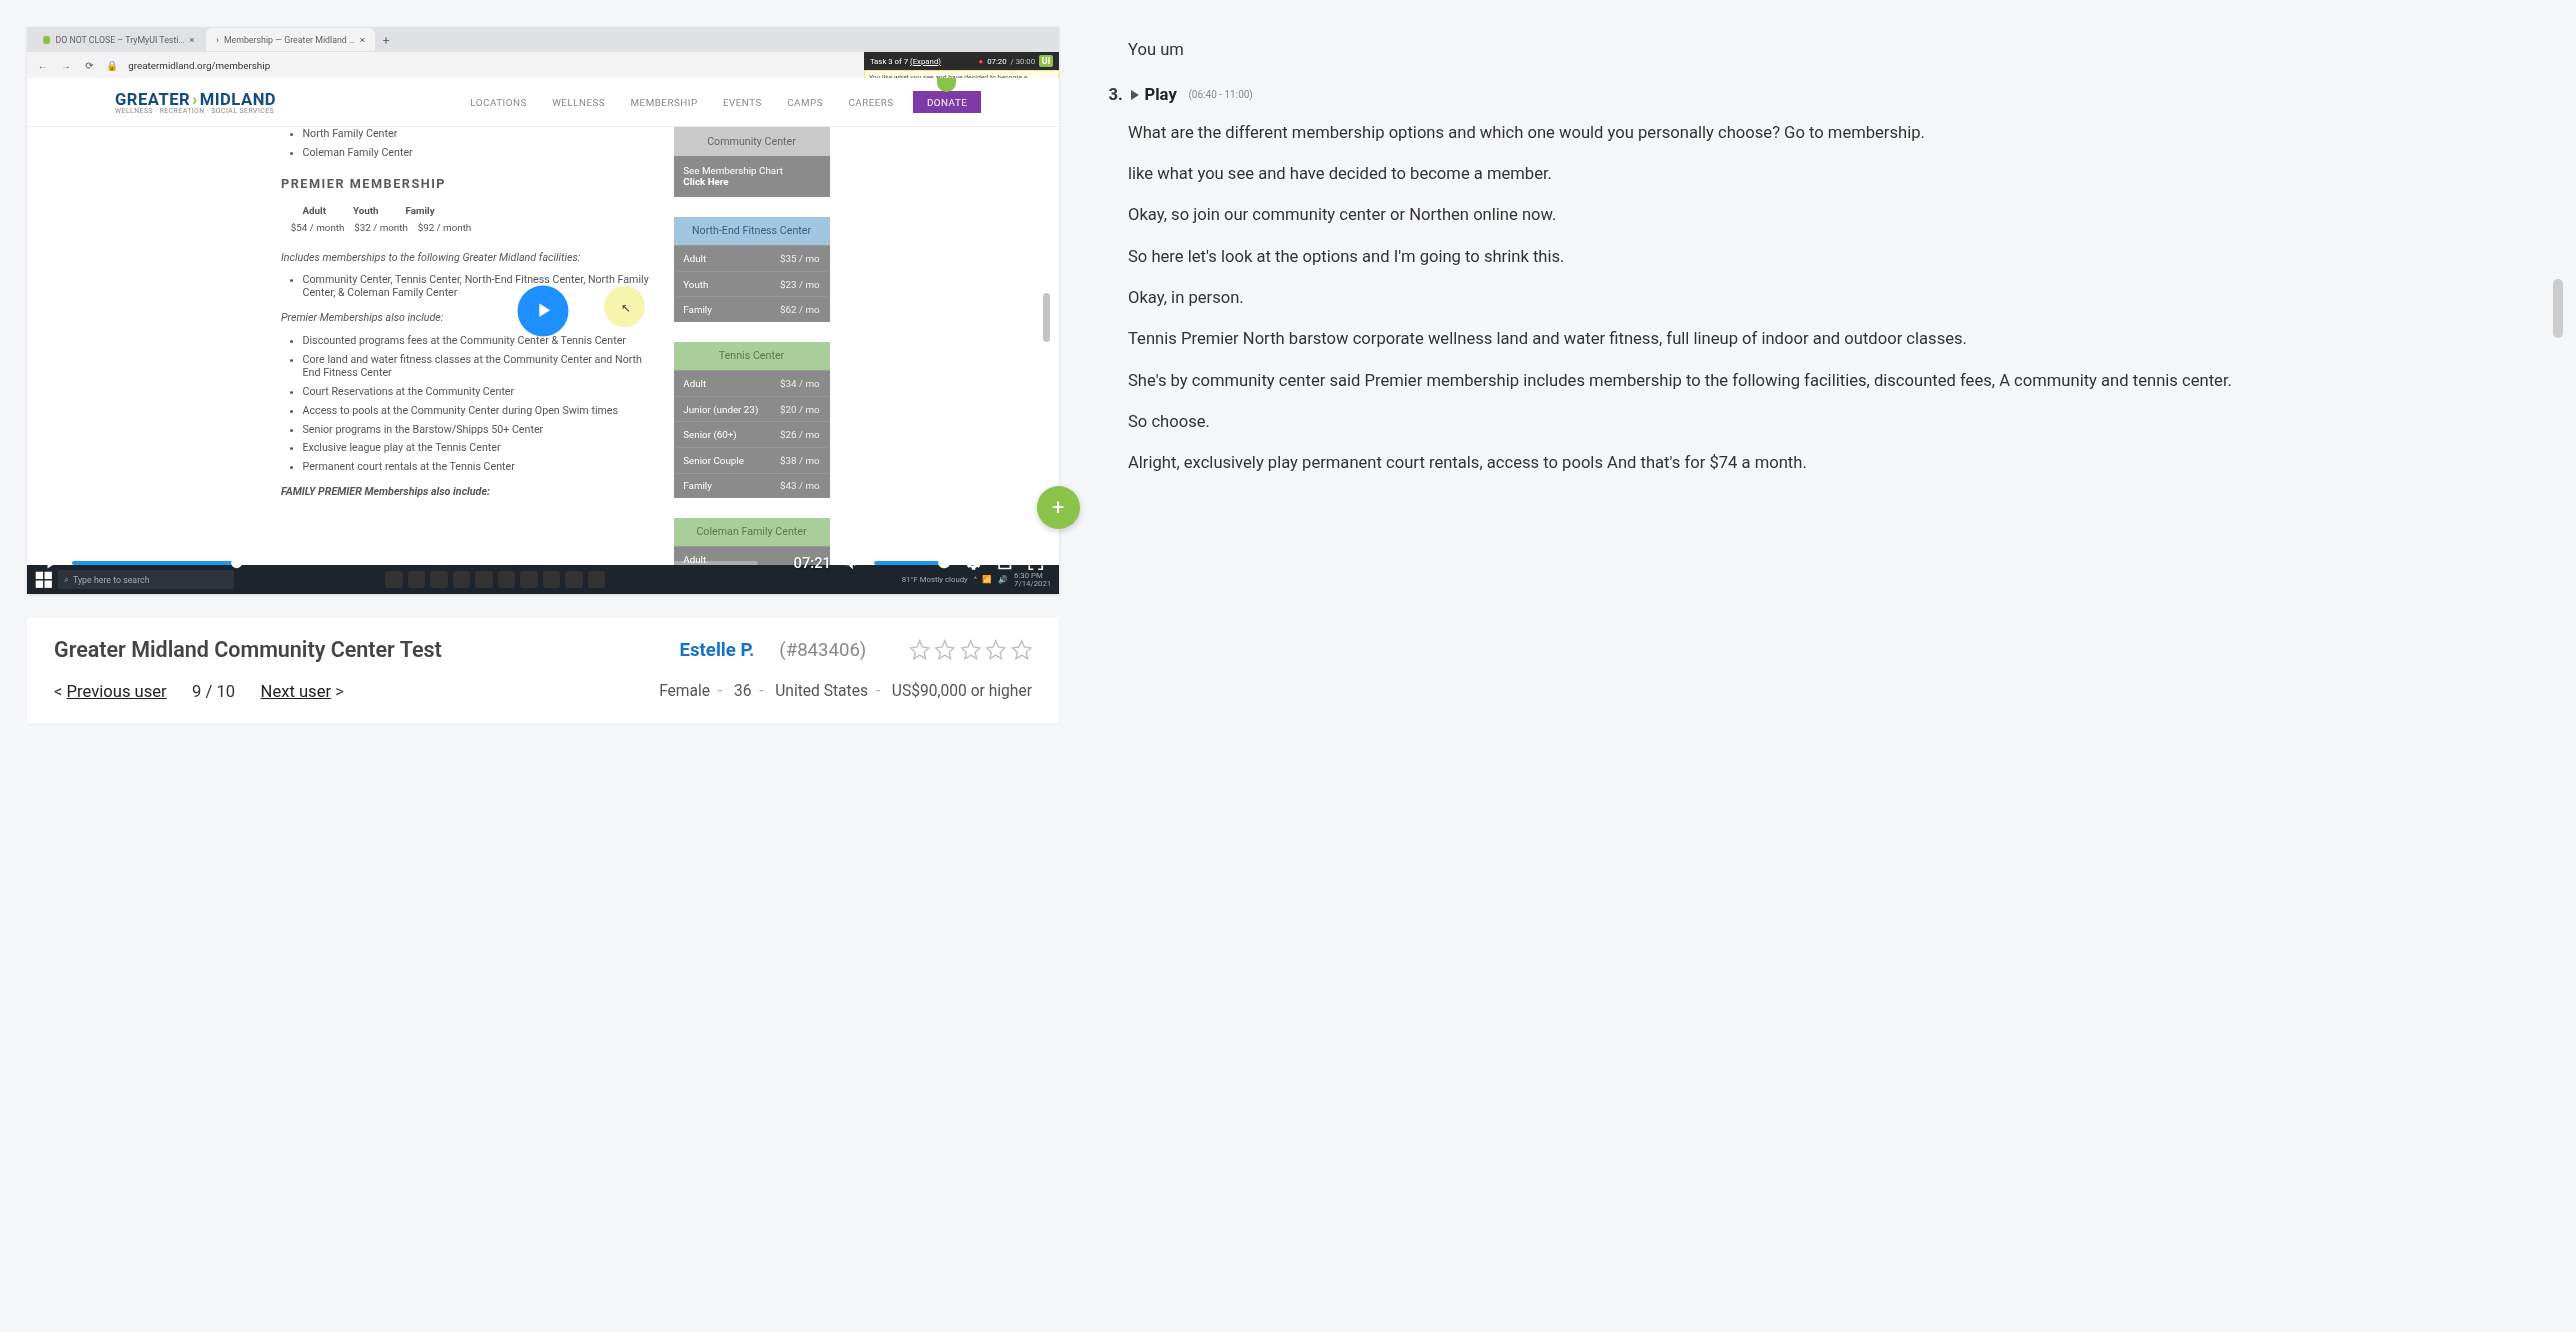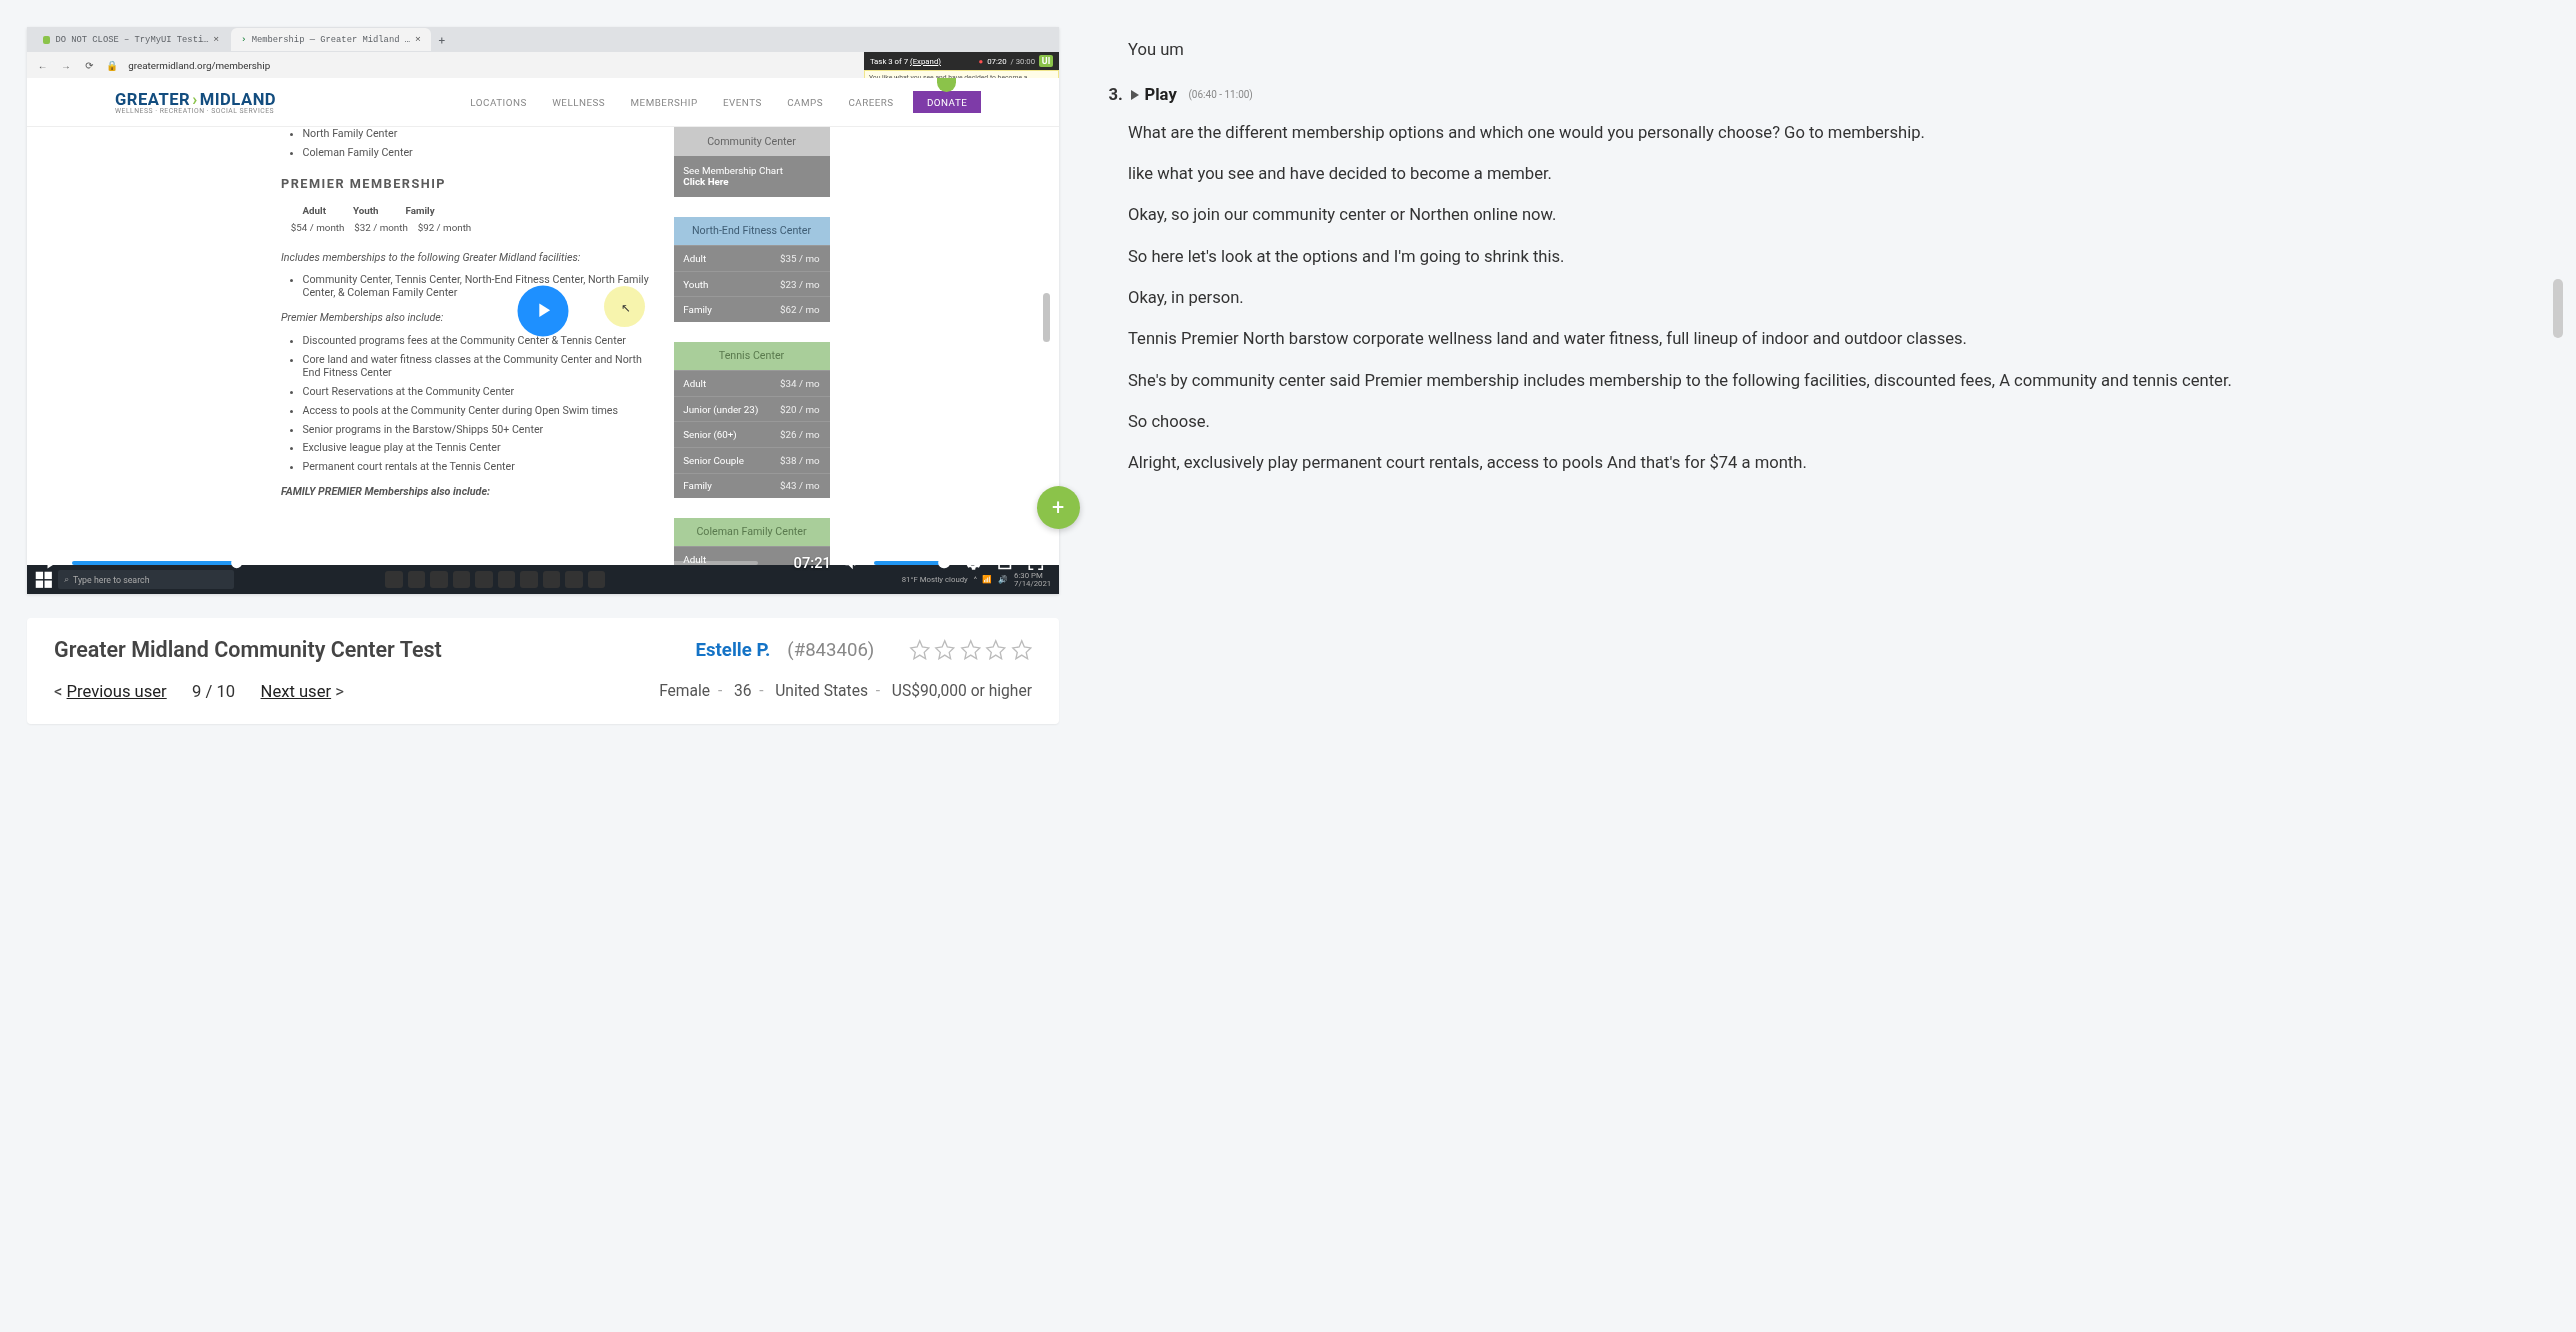--- a/index.html
+++ b/index.html
@@ -5,21 +5,21 @@
   * { box-sizing: border-box; margin: 0; padding: 0; }
   body { font-family: -apple-system, BlinkMacSystemFont, "Segoe UI", Roboto, Helvetica, Arial, sans-serif; background: #f4f6f8; color: #333; }
   .app { display: flex; width: 100%; height: 766px; }
   .left-col { flex: 0 0 1089px; padding: 27px 0 0 27px; display: flex; flex-direction: column; }
   .right-col { flex: 1; padding: 19.5px 29px 0 19.5px; }
 
   
   .video-frame { position: relative; width: 1032px; height: 567px; background:#fff; box-shadow:0 1px 2.9px rgba(0,0,0,.12); }
   .browser-chrome { height:51px; background:#f3f3f3; }
   .tabbar { display:flex; align-items:center; height:25.4px; background:#dfe1e4; padding-left:5.9px; gap:0; font-size:8.8px; color:#5f6368; }
-  .tab { display:flex; align-items:center; gap:4.9px; padding:0 9.8px; height:23.5px; background:#f3f3f3; border-radius:5.9px 5.9px 0 0; margin-right:2px;font-family:Liberation Mono, monospace; }
+  .tab { display:flex; align-items:center; gap:4.9px; padding:0 9.8px; height:23.5px; background:#f3f3f3; border-radius:5.9px 5.9px 0 0; margin-right:2px; }
   .tab.inactive { background:#dfe1e4; }
   .tab-close { font-size:9.8px; color:#555; }
   .newtab { padding:0 5.9px; font-size:11.7px; }
   .addr-row { display:flex; align-items:center; height:25.4px; padding:0 7.8px; gap:7.8px; font-size:9.8px; color:#555; }
   .addr-row .icon-btn { width:15.6px; height:15.6px; display:flex; align-items:center; justify-content:center; }
   .addr-input { flex:0 0 auto; font-size:9.8px; color:#333; }
 
   .task-overlay { position:absolute; top:25.4px; right:0; width:195px; background:#2b2b2b; color:#fff; font-size:7.8px; padding:2.9px 5.9px; display:flex; align-items:center; justify-content:space-between; }
   .task-overlay .rec { color:#ff5050; }
   .task-overlay .ui-badge { background:#8bc34a; color:#fff; font-weight:700; padding:1px 2.9px; border-radius:2px; font-size:8.8px; }
@@ -77,21 +77,21 @@
   .vol-knob { position:absolute; left:90%; top:50%; transform:translate(-50%,-50%); width:11.7px; height:11.7px; background:#fff; border-radius:50%; }
   .ctrl-icon { width:19.5px; height:19.5px; display:flex; align-items:center; justify-content:center; }
 
   .site-scroll-thumb { position:absolute; right:8.8px; top:166px; width:6.8px; height:49px; background:#c4c4c4; border-radius:3.9px; }
   .fab { position:absolute; right:-20.5px; top:459px; width:43px; height:43px; border-radius:50%; background:#8bc34a; color:#fff; font-size:21.5px; display:flex; align-items:center; justify-content:center; box-shadow:0 2px 5.9px rgba(0,0,0,.2); }
 
   
   .info-card { margin-top:23.5px; width:1032px; background:#fff; border-radius:3.9px; box-shadow:0 1px 2px rgba(0,0,0,.06); padding:19.5px 27px 23.5px; }
   .info-top { display:flex; align-items:center; }
   .test-name { font-size:21.5px; font-weight:600; color:#444; }
-  .tester { margin-left:auto; display:flex; align-items:center; gap:17px; font-size:18.6px; }
+  .tester { margin-left:auto; display:flex; align-items:center; gap:25px; font-size:18.6px; }
   .tester-name { color:#1473c6; font-weight:700; }
   .tester-id { color:#888; }
   .stars { display:flex; gap:3.9px; color:#bbb; margin-left:17.6px; }
   .stars svg { width:21.5px; height:21.5px; }
   .info-bot { display:flex; align-items:center; margin-top:19.5px; }
   .navlinks { font-size:16.6px; color:#444; }
   .navlinks a { color:#222; text-decoration:underline; }
   .counter { margin:0 25.4px; font-size:16.6px; }
   .demo { margin-left:auto; font-size:15.6px; color:#555; }
   .demo .sep { margin:0 7.8px; color:#aaa; }

